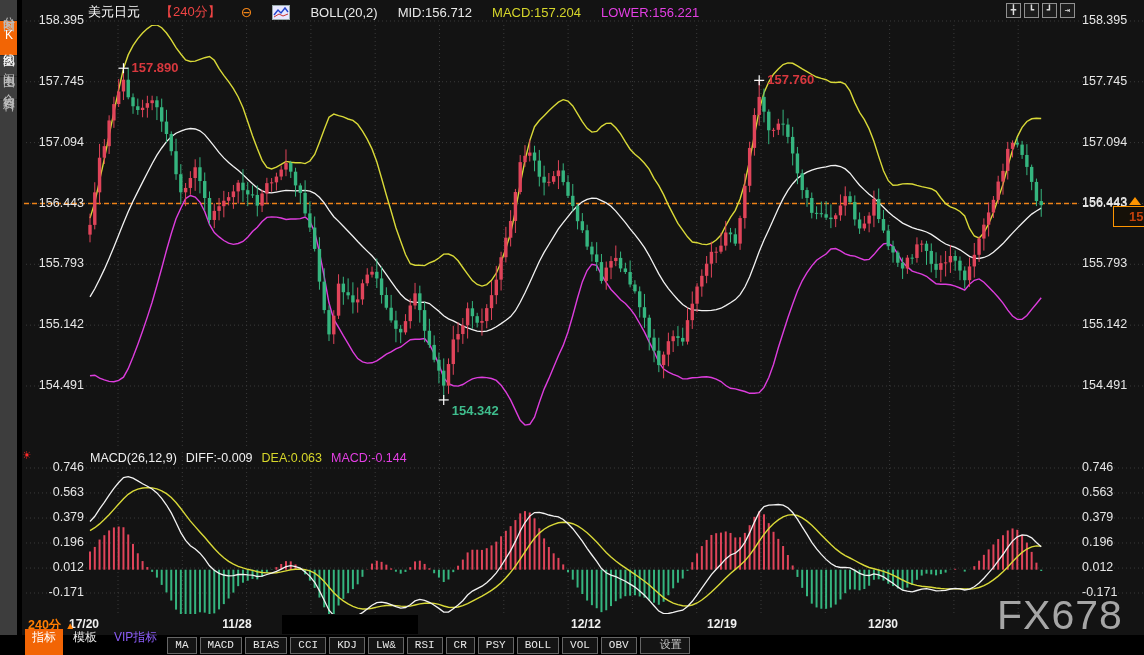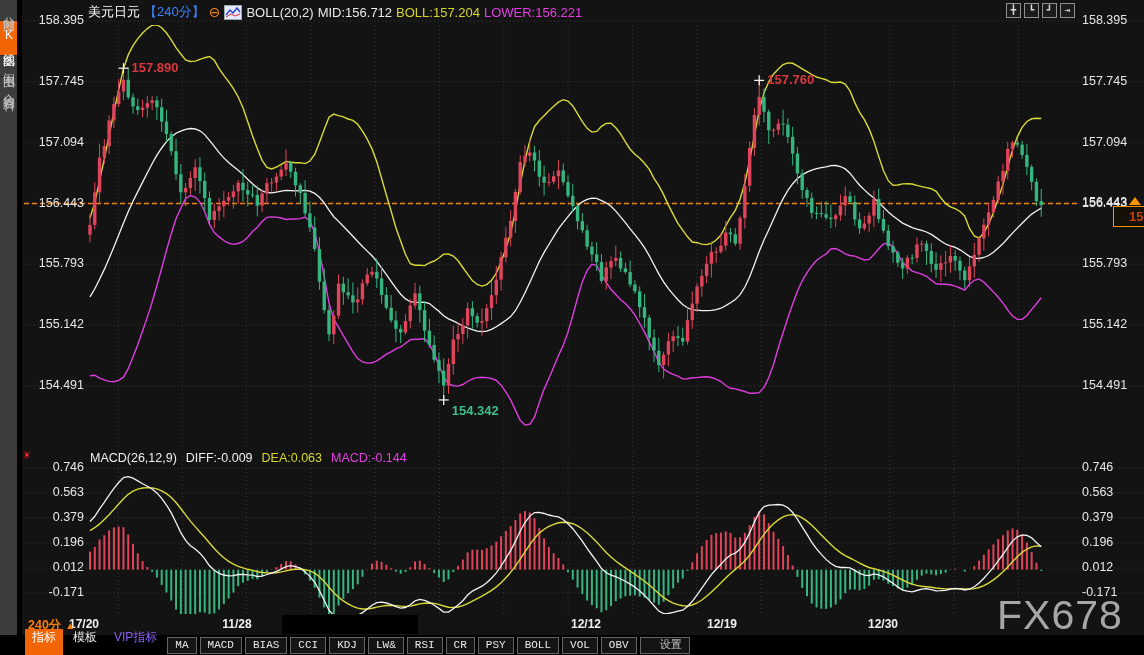--- a/index.html
+++ b/index.html
@@ -6,23 +6,23 @@
   #app{position:relative;width:1144px;height:655px;background:#131313;overflow:hidden;
        font-family:"Liberation Sans","DejaVu Sans",sans-serif;-webkit-font-smoothing:antialiased;}
   
   #sidebar{position:absolute;left:0;top:0;width:22px;height:635px;background:#000;}
   #sidebar-strip{position:absolute;left:0;top:0;width:17px;height:635px;background:#3d3d3d;}
   .side-item{writing-mode:vertical-rl;text-orientation:upright;width:17px;padding:7px 0;margin:0 auto;
        color:#bdbdbd;font-size:12px;line-height:17px;text-align:center;letter-spacing:2px;
        border-bottom:1px solid #2c2c2c;cursor:pointer;}
   .side-item.selected{background:#f26505;color:#fff;}
   
-  #header{position:absolute;left:88px;top:3px;height:18px;display:flex;align-items:center;gap:4px;
+  #header{position:absolute;left:88px;top:3px;height:18px;display:flex;align-items:center;gap:20px;
        font-size:13px;color:#e9e9e9;white-space:nowrap;z-index:5;}
-  .hdr-period{color:#3b82f6;}
+  .hdr-period{color:#ef4444;}
   .hdr-minus{color:#f08418;font-size:14px;}
   .hdr-upper{color:#d6d62a;}
   .hdr-lower{color:#e33fe3;}
   .chart-ico{display:inline-block;width:16px;height:13px;background:#e8e8ff;border:1px solid #9aa;position:relative;}
   
   #winicons{position:absolute;top:3px;right:69px;display:flex;gap:3px;z-index:6;}
   .win-icon{width:13px;height:13px;border:1px solid #909090;background:#1c1c1c;color:#ddd;
        font:9px "DejaVu Sans Mono",monospace;line-height:13px;text-align:center;cursor:pointer;}
   
   .axlab{position:absolute;font-size:12.5px;color:#e6e6e6;height:15px;line-height:15px;z-index:3;}
@@ -755,21 +755,21 @@
     <span class="hdr-period">【240分】</span>
     <span class="hdr-minus">⊖</span>
     <span class="chart-ico">
       <svg width="16" height="13">
           <polyline points="1,9 5,4 8,7 12,2 15,6" fill="none" stroke="#2244cc" stroke-width="1.4"></polyline>
           <polyline points="1,11 6,8 10,10 15,8" fill="none" stroke="#cc3333" stroke-width="1"></polyline>
         </svg>
     </span>
     <span>BOLL(20,2)</span>
     <span>MID:156.712</span>
-    <span class="hdr-upper">BOLL:157.204</span>
+    <span class="hdr-upper">MACD:157.204</span>
     <span class="hdr-lower">LOWER:156.221</span>
   </div>
 
   <div id="winicons">
 
   <div class="win-icon">╋</div>
       <div class="win-icon">┗</div>
       <div class="win-icon">┛</div>
       <div class="win-icon">⇥</div>
     </div>

